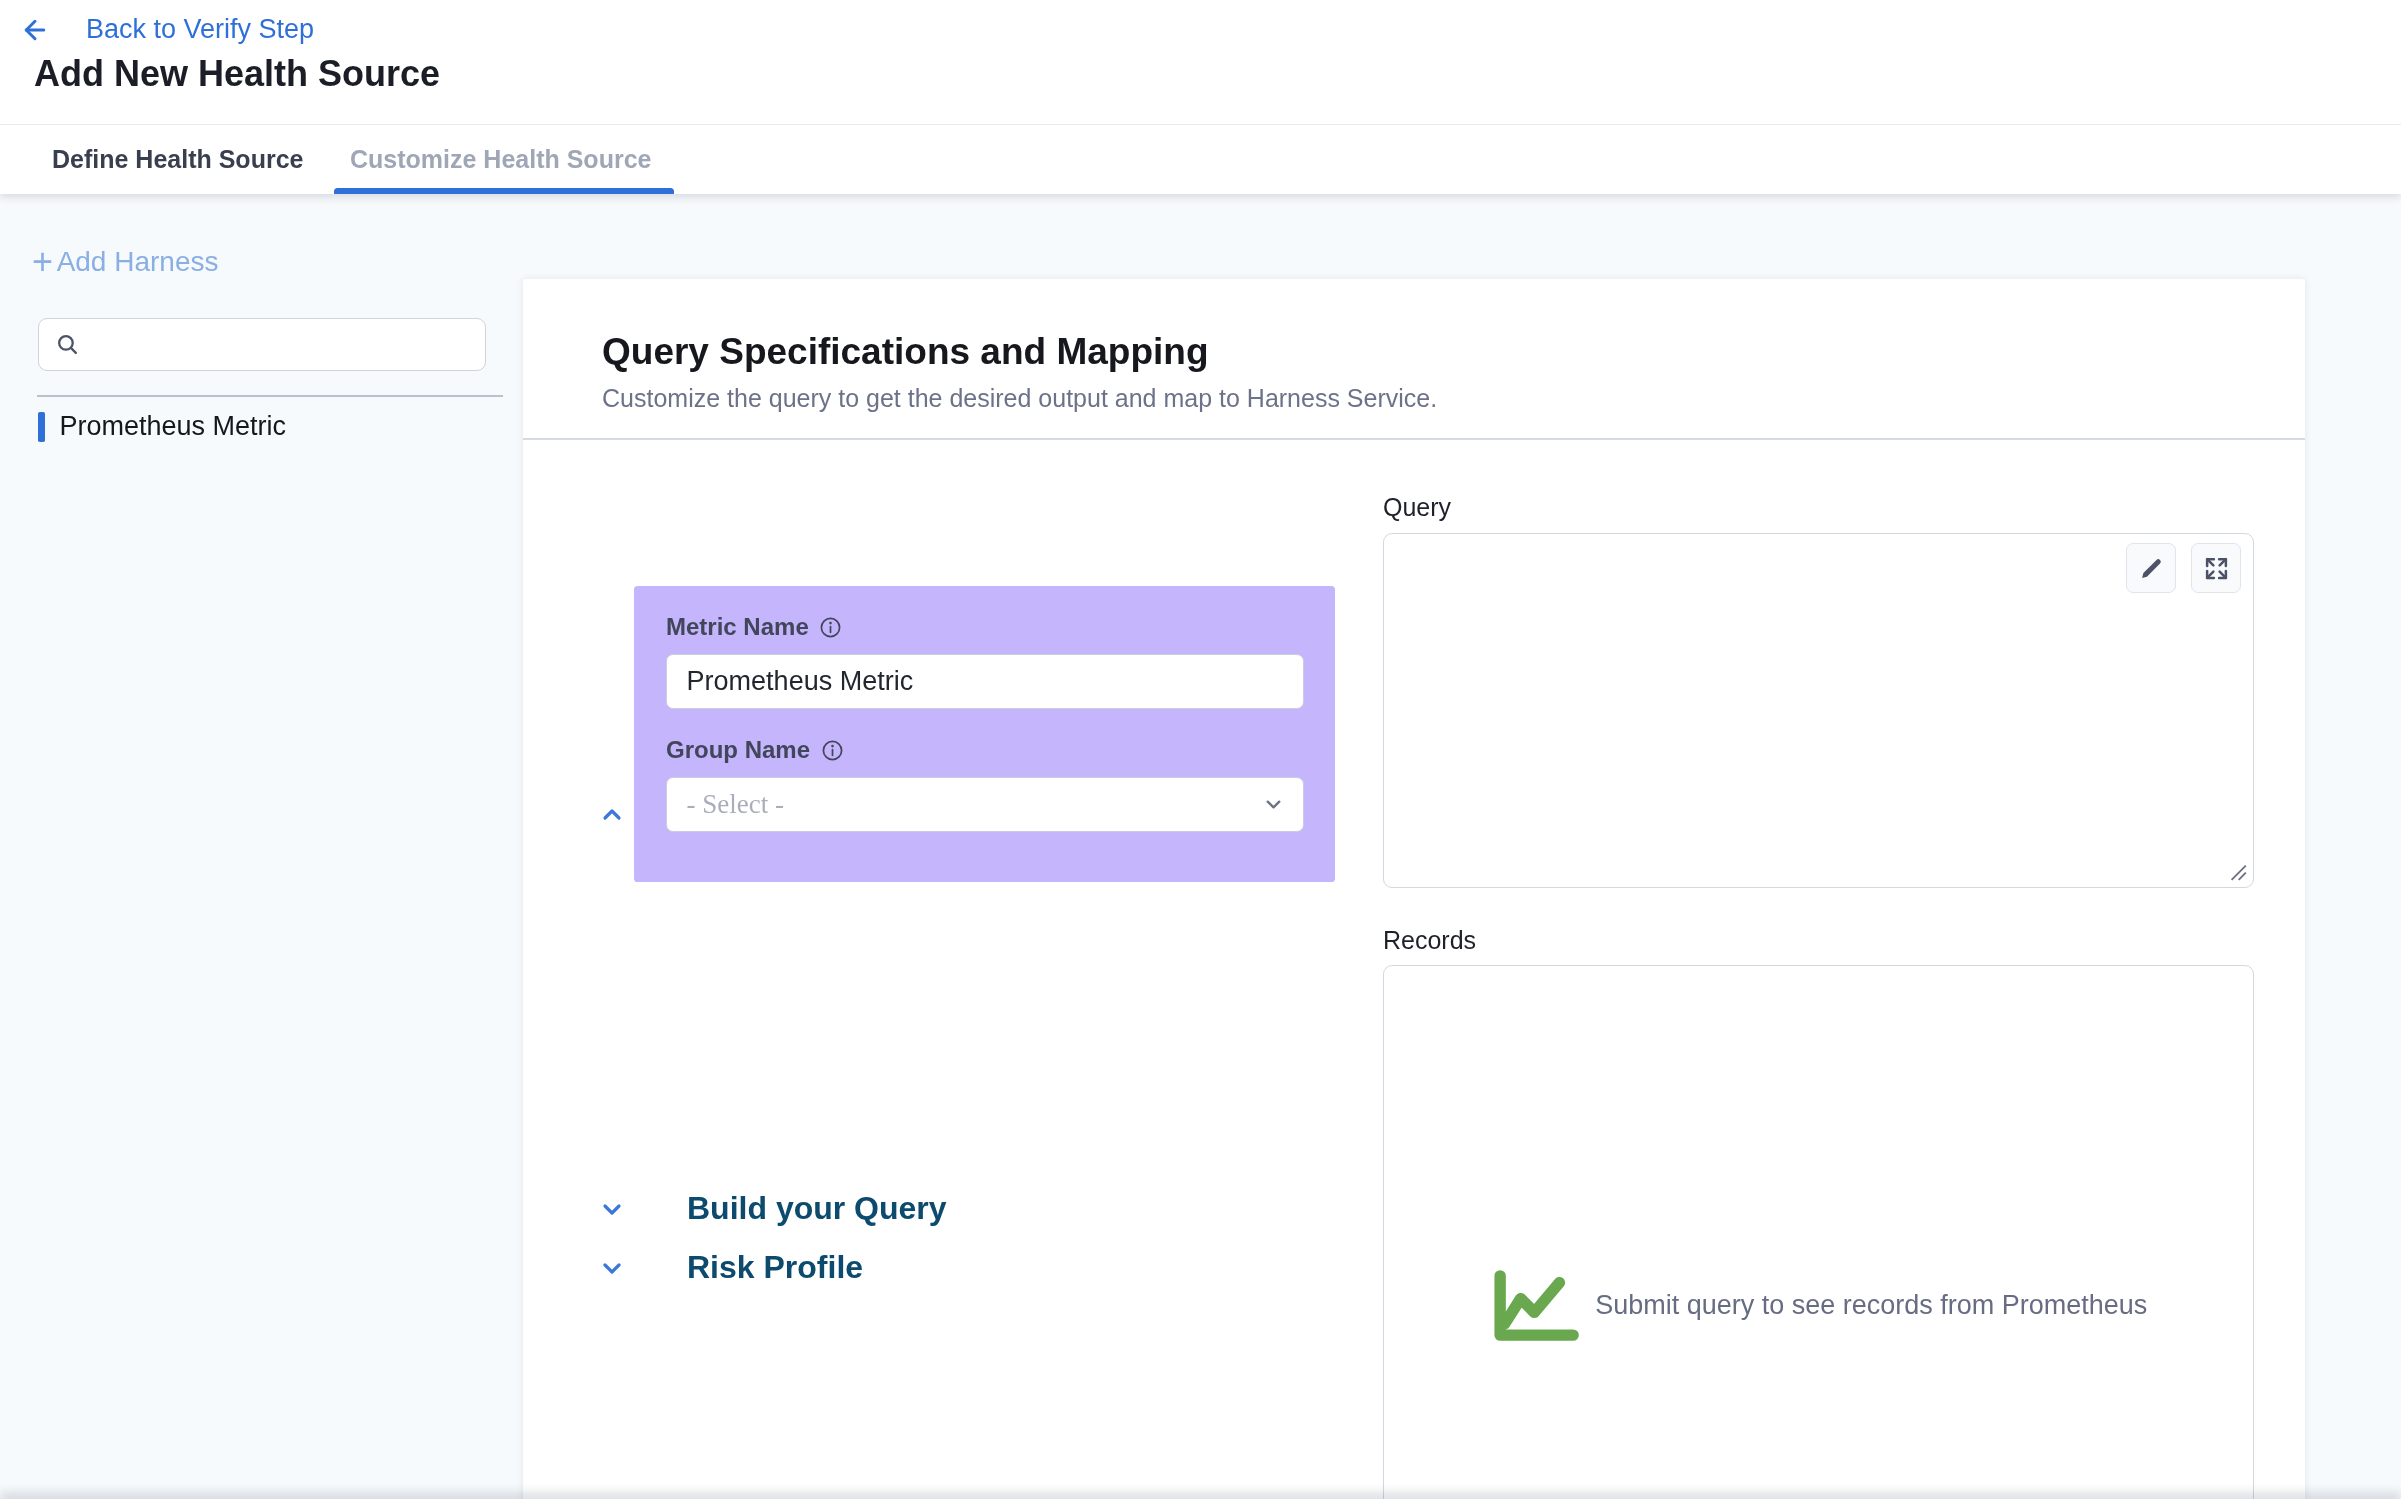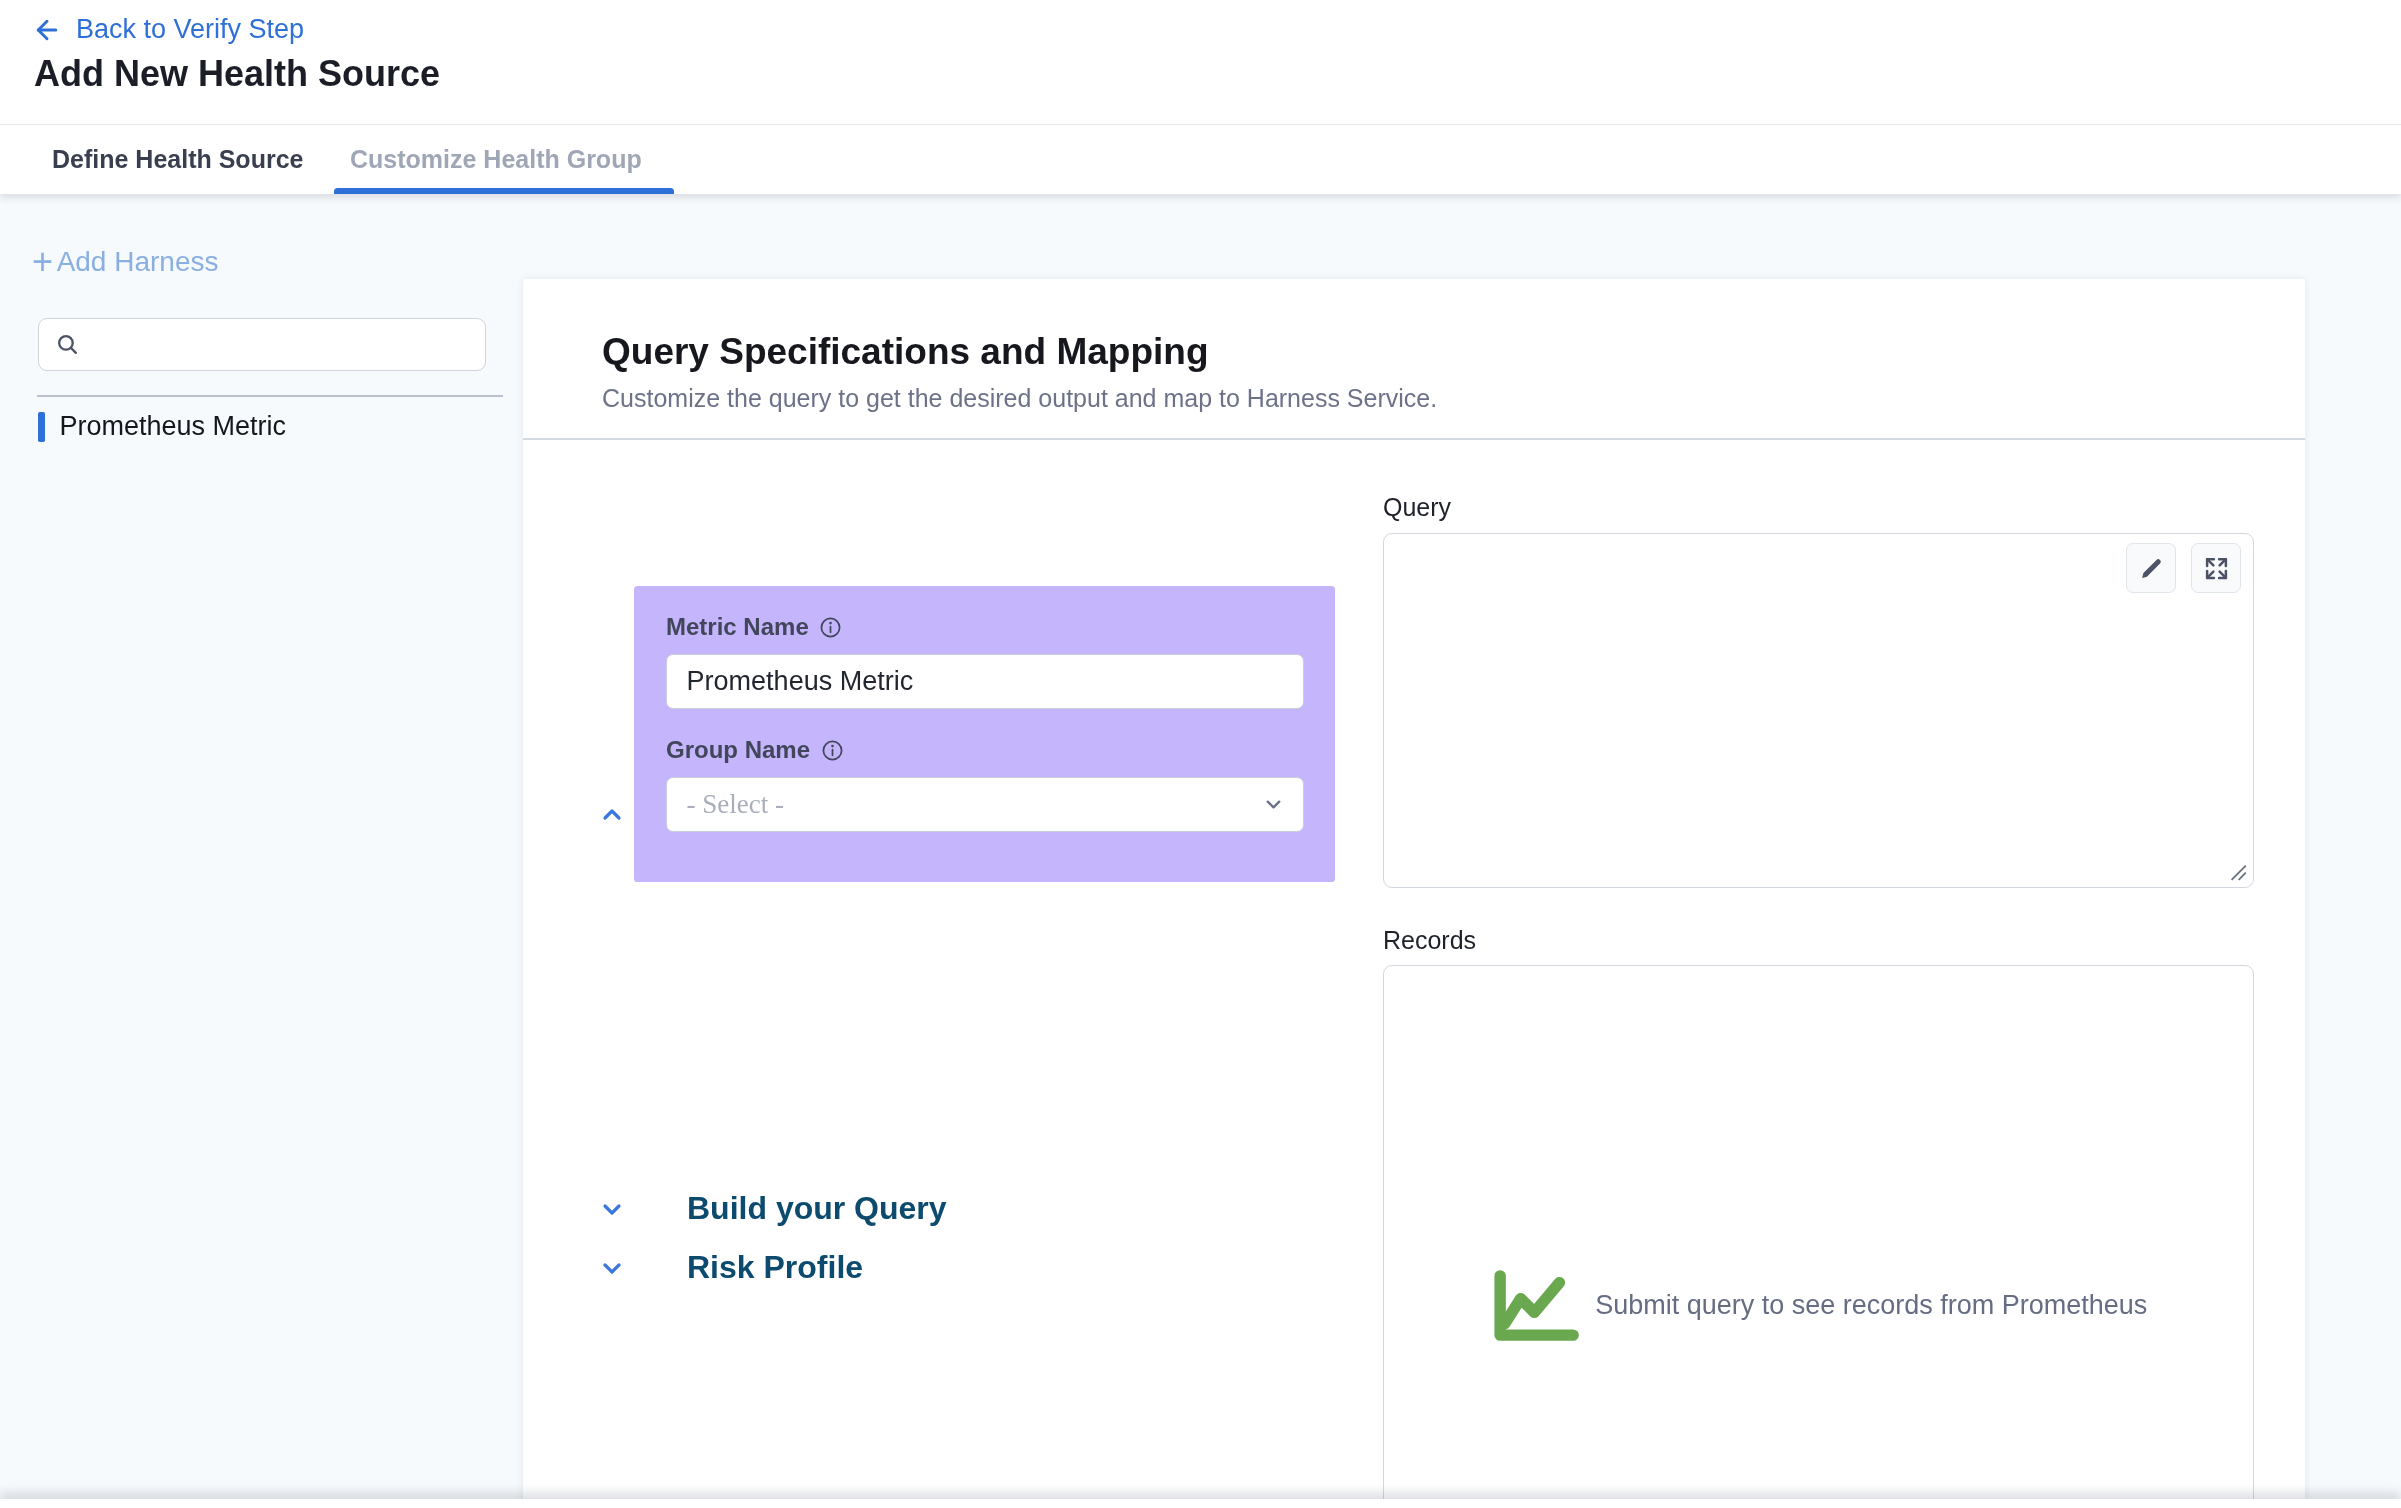--- a/index.html
+++ b/index.html
@@ -12,21 +12,21 @@
   }
 
   
   .header {
     position: absolute; left: 0; top: 0; width: 2401px; height: 194px;
     background: #ffffff; z-index: 4;
     box-shadow: 0 3.6px 7.1px rgba(50,60,90,.14);
   }
   .header-top { position: absolute; left: 0; top: 0; width: 100%; height: 125px; border-bottom: 1.8px solid #e8eaef; }
   .back-link {
-    position: absolute; left: 32px; top: 14.3px; display: flex; align-items: center; gap: 14px;
+    position: absolute; left: 20px; top: 14.3px; display: flex; align-items: center; gap: 36px;
     color: #2e6fd8; font-size: 27px; font-weight: 500; cursor: pointer; text-decoration: none;
   }
   .back-link svg { width: 30px; height: 30px; }
   .page-title { position: absolute; left: 34px; top: 53px; font-size: 36px; font-weight: 700; color: #1b1e27; }
   .tabs { position: absolute; left: 0; top: 125px; width: 100%; height: 69px; }
   .tab { position: absolute; top: 0; height: 69px; display: flex; align-items: center; font-size: 25px; font-weight: 600; cursor: pointer; }
   .tab-define { left: 52px; color: #3a3f50; }
   .tab-customize { left: 350px; color: #9fa6b6; }
   .tab-underline {
     position: absolute; left: 334px; bottom: 0; width: 340px; height: 6.2px;
@@ -134,21 +134,21 @@
             <path d="M19 12H5"></path>
             <path d="M12 5l-7 7 7 7"></path>
           </svg>
       </span>
       <span>Back to Verify Step</span>
     </a>
     <div class="page-title">Add New Health Source</div>
   </div>
   <div class="tabs">
     <div class="tab tab-define">Define Health Source</div>
-    <div class="tab tab-customize">Customize Health Group</div>
+    <div class="tab tab-customize">Customize Health Source</div>
     <div class="tab-underline"></div>
   </div>
 </div>
 
 <div class="add-metric">
   <span class="plus">+</span>
   <span>Add Harness</span>
 </div>
 
 <div class="search-box">

